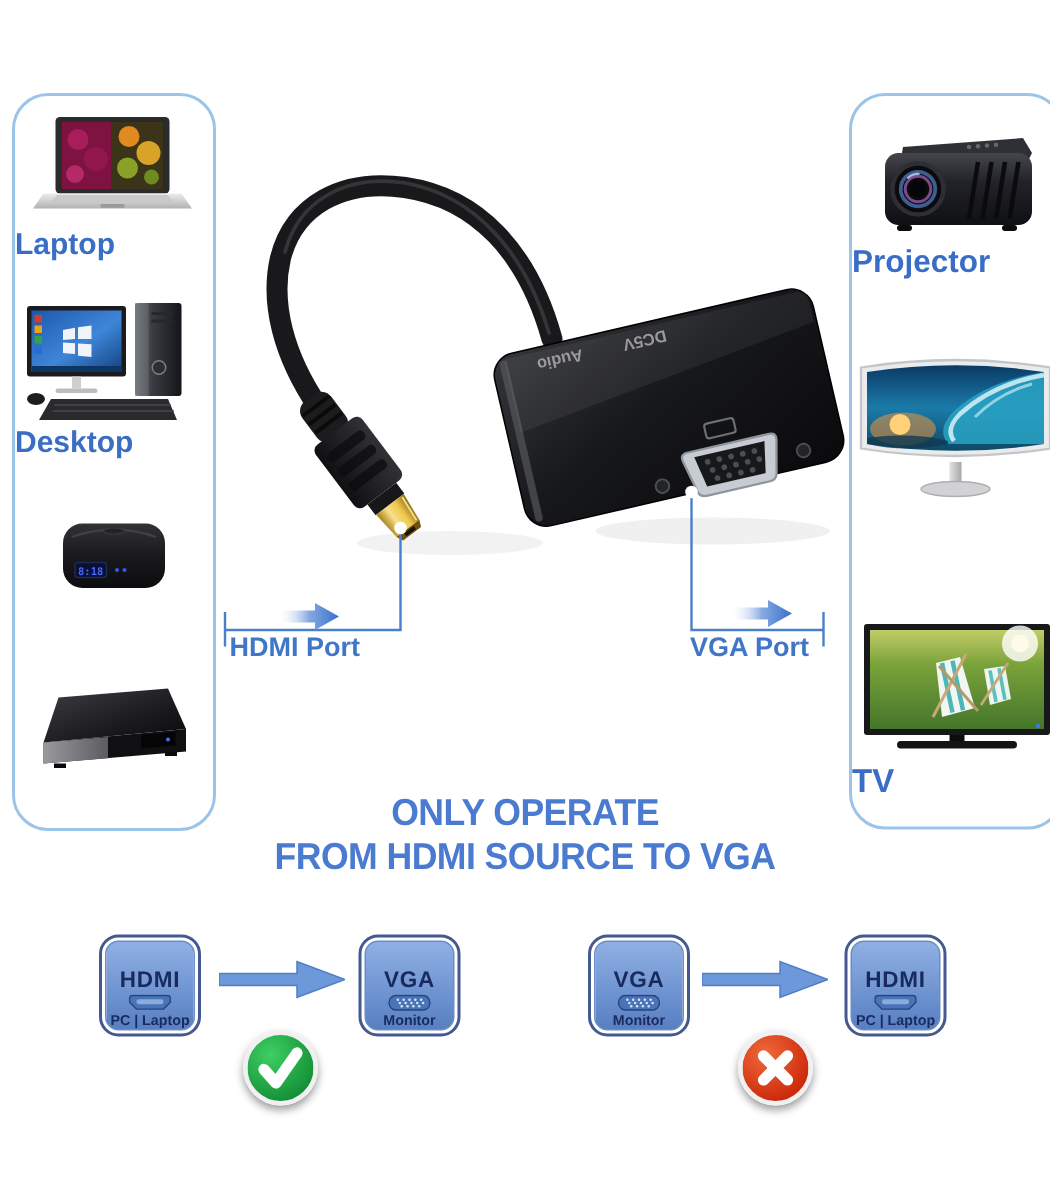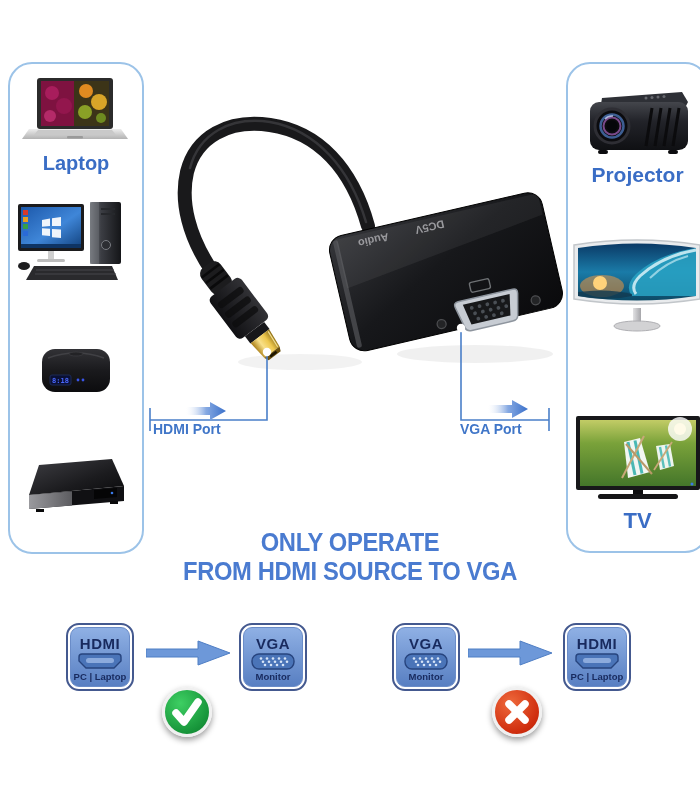--- a/index.html
+++ b/index.html
@@ -1,38 +1,38 @@
 <!DOCTYPE html>
 <html><head>
 <meta charset="utf-8">
 <style>
   html,body{margin:0;padding:0;background:#fff;}
   #canvas{position:relative;width:700px;height:800px;background:#ffffff;overflow:hidden;
           font-family:"Liberation Sans",sans-serif;}
   .devbox{position:absolute;border:2px solid #9cc3e8;border-radius:24px;background:#fff;}
   #left-box{left:8px;top:62px;width:132px;height:488px;}
   #right-box{left:566px;top:62px;width:139px;height:487px;}
-  .dev-label{position:absolute;width:100%;text-align:center;font-weight:bold;
+  .dev-label{position:absolute;width:100%;text-align:left;font-weight:bold;
              font-size:20px;color:#3a6dc5;letter-spacing:0px;}
   .dev-img{position:absolute;}
   .abs{position:absolute;}
   #product-svg{left:0;top:0;width:700px;height:800px;pointer-events:none;}
-  .port-label{position:absolute;font-size:14px;font-weight:bold;color:#4076c8;}
+  .port-label{position:absolute;font-size:18px;font-weight:bold;color:#4076c8;}
   #hdmi-port-label{left:153px;top:421px;}
   #vga-port-label{left:460px;top:421px;}
   #notice{position:absolute;left:0;top:528px;width:700px;text-align:center;
           font-weight:bold;color:#4a7bd0;font-size:25px;line-height:29px;
           letter-spacing:-0.4px;transform:scaleX(.95);}
   
   .badge{position:absolute;width:60px;height:60px;border:2px solid #44598f;border-radius:13px;
          background:#fff;padding:2px;}
   .badge-inner{width:100%;height:100%;border-radius:9px;border:1px solid #6a8cc8;
                background:linear-gradient(#8fb0e4,#587fc2);display:flex;flex-direction:column;
                align-items:center;box-sizing:border-box;}
-  .badge-title{margin-top:7px;font-size:15px;font-weight:bold;color:#182a5e;letter-spacing:.5px;}
+  .badge-title{margin-top:17px;font-size:15px;font-weight:bold;color:#182a5e;letter-spacing:.5px;}
   .badge-sub{font-size:9.5px;font-weight:bold;color:#182a5e;margin-top:1px;white-space:nowrap;}
   .badge-icon{margin-top:1px;}
   .flow-arrow{position:absolute;width:84px;height:30px;}
   .mark{position:absolute;width:44px;height:44px;border-radius:50%;border:3px solid #f0f0f0;
         box-shadow:0 3px 6px rgba(0,0,0,.4);}
   .mark.green{background:radial-gradient(circle at 35% 30%, #3ecf63, #17953a 70%, #0e7a2c);}
   .mark.red{background:radial-gradient(circle at 35% 30%, #ef6a3c, #cf2d0e 70%, #b02208);}
   .mark svg{position:absolute;left:0;top:0;}
 </style>
 </head>
@@ -99,20 +99,21 @@
       <circle cx="90" cy="45" r="4.5" fill="#2c2e33" stroke="#7a7d83" stroke-width="1"></circle>
       <rect x="85" y="8" width="14" height="2" fill="#26282c"></rect>
         <rect x="85" y="13" width="14" height="2" fill="#26282c"></rect>
       <ellipse cx="8" cy="66" rx="6" ry="4" fill="#1d1d1f"></ellipse>
       <polygon points="18,66 96,66 102,80 10,80" fill="#2a2a2d"></polygon>
       <g stroke="#47474c" stroke-width="1">
         <line x1="20" y1="70" x2="98" y2="70"></line>
           <line x1="19" y1="74" x2="100" y2="74"></line>
       </g>
     </svg>
+    <div class="dev-label" style="top:220px;">Desktop</div>
 
     <svg class="dev-img" style="left:28px;top:280px;" width="76" height="54" viewBox="0 0 76 54">
       <defs>
           <linearGradient id="boxg" x1="0" y1="0" x2="0" y2="1">
         <stop offset="0" stop-color="#323236"></stop>
             <stop offset=".5" stop-color="#1a1a1d"></stop>
             <stop offset="1" stop-color="#0c0c0e"></stop>
           </linearGradient>
         </defs>
       <rect x="4" y="5" width="68" height="43" rx="13" fill="url(#boxg)"></rect>

